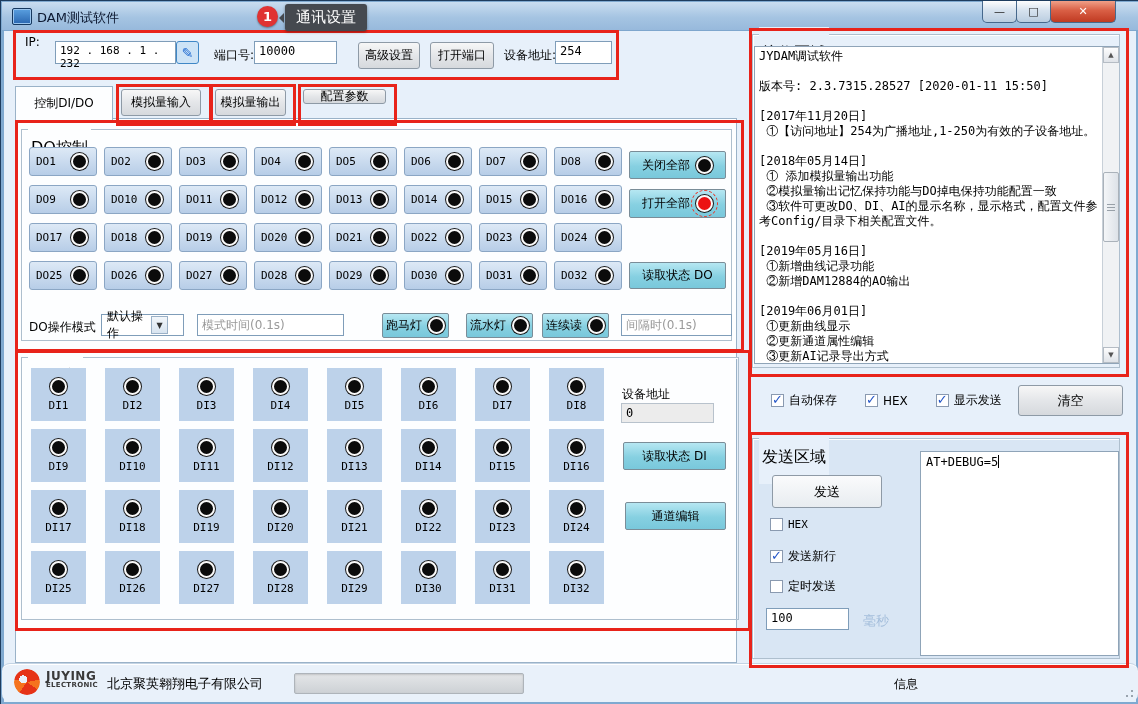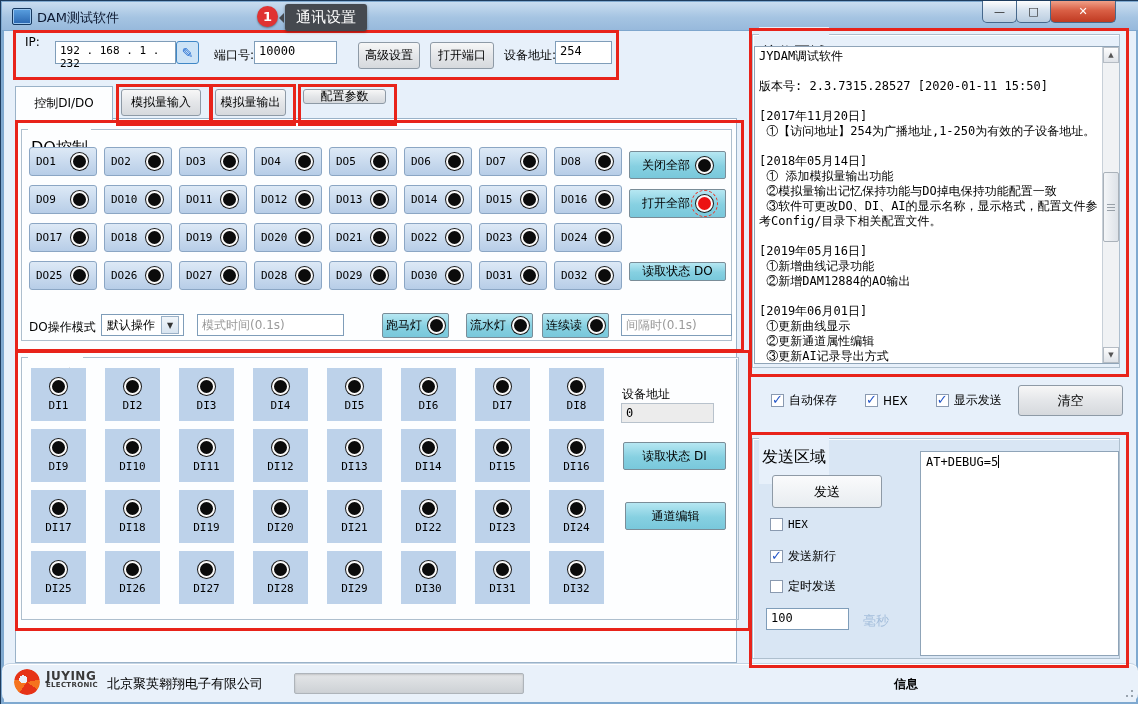--- a/index.html
+++ b/index.html
@@ -59,21 +59,21 @@
   .do-btn{height:29px;background:linear-gradient(#dde9f6,#b7cde7);border:1px solid #8ba6c4;border-radius:3px;
     display:flex;align-items:center;justify-content:space-between;padding:0 8px 0 6px;box-sizing:border-box;}
   .do-lbl{font-family:"DejaVu Sans Mono",monospace;font-size:11px;}
 
   
   .di-grid{position:absolute;left:30px;top:367px;display:grid;grid-template-columns:repeat(8,55px);gap:8px 19px;z-index:6;}
   .di-tile{height:53px;background:#bdd2ea;display:flex;flex-direction:column;align-items:center;justify-content:center;gap:4px;}
   .di-lbl{font-family:"DejaVu Sans Mono",monospace;font-size:11px;}
 
   .select{position:absolute;background:#fff;border:1px solid #7f9db9;font-size:12px;display:flex;align-items:center;
-    justify-content:space-between;padding:0 4px 0 5px;box-sizing:border-box;}
+    justify-content:space-between;padding:0 15px 0 5px;box-sizing:border-box;}
   .select .arr{width:16px;height:16px;background:linear-gradient(#f2f6fa,#d8e4f0);border:1px solid #9ab0c6;
     font-size:8px;display:flex;align-items:center;justify-content:center;color:#333;}
   .ph{color:#9a9a9a;}
 
   
   .logarea{position:absolute;left:753px;top:45px;width:365px;height:318px;background:#fff;border:1px solid #8fa4b8;
     box-sizing:border-box;font-family:"DejaVu Sans Mono",monospace;font-size:12px;line-height:15px;
     white-space:pre-wrap;overflow:hidden;padding:2px 20px 2px 4px;}
   .sbar{position:absolute;left:1101px;top:46px;width:16px;height:316px;background:#f0f2f4;border-left:1px solid #c8d0d8;}
   .sarrow{position:absolute;left:0;width:16px;height:16px;background:linear-gradient(#fdfdfd,#dfe3e8);border:1px solid #b5bcc4;
@@ -285,21 +285,21 @@
   <div class="cyanbtn" style="left:628px;top:150px;width:97px;height:28px;z-index:6;">
     <span>关闭全部</span>
       <span class="ind"></span>
   </div>
   <div class="cyanbtn" style="left:628px;top:188px;width:97px;height:29px;z-index:6;">
     <span>打开全部</span>
       <span class="glow">
         <span class="ind red"></span>
       </span>
   </div>
-  <div class="cyanbtn" style="left:628px;top:261px;width:97px;height:19px;z-index:6;text-align:right;">
+  <div class="cyanbtn" style="left:628px;top:261px;width:97px;height:27px;z-index:6;text-align:right;">
     <span>读取状态 DO</span>
   </div>
 
   <div class="abs lbl" style="left:28px;top:318px;z-index:6;">DO操作模式</div>
   <div class="select" style="left:100px;top:313px;width:83px;height:22px;z-index:6;">
     <span>默认操作</span>
       <span class="arr">▼</span>
   </div>
   <div class="tbox ph" style="left:196px;top:313px;width:147px;height:22px;z-index:6;line-height:16px;">模式时间(0.1s)</div>
   <div class="cyanbtn" style="left:381px;top:312px;width:67px;height:25px;z-index:6;">
@@ -550,17 +550,17 @@
 
   <div class="statusbar">
     <span class="logo"></span>
     <span class="logotext">
       <div class="l1">JUYING</div>
       <div class="l2">ELECTRONIC</div>
     </span>
     <span class="abs" style="left:105px;top:11px;font-size:13px;">北京聚英翱翔电子有限公司</span>
     <span class="progress"></span>
     <span class="abs" style="left:597px;top:12px;font-size:12px;margin-top:40px;">串口未打开</span>
-    <span class="abs" style="left:892px;top:12px;font-size:12px;font-weight:bold;">信息</span>
+    <span class="abs" style="left:892px;top:12px;font-size:12px;">信息</span>
     <span class="grip"></span>
   </div>
 
 </div>
 
 </body></html>

